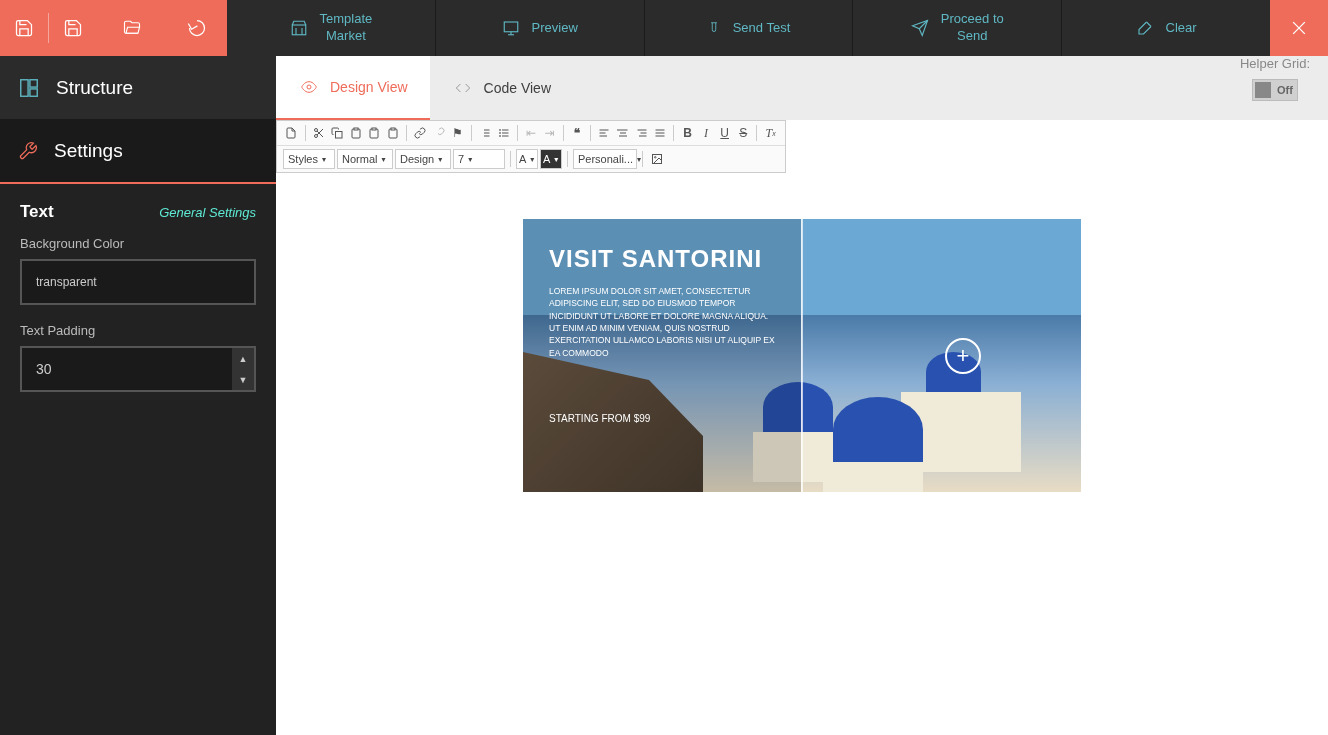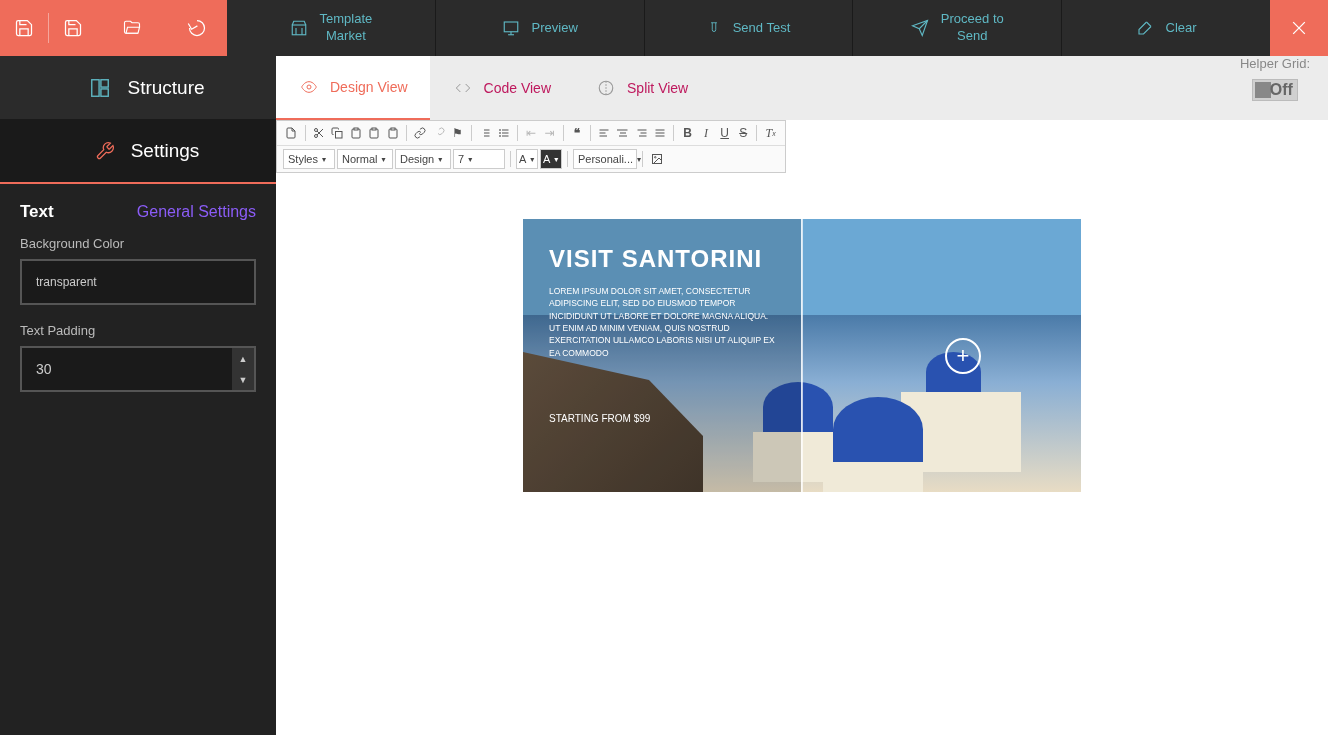--- a/index.html
+++ b/index.html
@@ -10,45 +10,45 @@
 .tb-left { display: flex; background: #ef6c5a; }
 .tb-btn { width: 48px; height: 56px; display: flex; align-items: center; justify-content: center; cursor: pointer; }
 .tb-sep { width: 1px; height: 30px; background: rgba(255,255,255,0.4); align-self: center; }
 .tb-wide { flex: 1; display: flex; }
 .tb-main-btn { flex: 1; height: 56px; display: flex; align-items: center; justify-content: center; gap: 12px; color: #5fb8c4; font-size: 13px; cursor: pointer; border-right: 1px solid #1a1a1a; text-align: center; line-height: 1.3; }
 .tb-main-btn svg { flex-shrink: 0; }
 .tb-close { width: 58px; height: 56px; background: #ef6c5a; display: flex; align-items: center; justify-content: center; cursor: pointer; }
 
 
 .sidebar { position: absolute; left: 0; top: 56px; width: 276px; bottom: 0; background: #222; }
-.side-tab { height: 64px; display: flex; align-items: center; padding-left: 18px; gap: 16px; color: #fff; font-size: 19px; cursor: pointer; border-bottom: 1px solid #1a1a1a; justify-content: center; }
+.side-tab { height: 64px; display: flex; align-items: center; padding-left: 18px; gap: 16px; color: #fff; font-size: 19px; cursor: pointer; border-bottom: 1px solid #1a1a1a; }
 .side-tab.dim { background: #2b2b2b; }
 .side-tab.active { background: #1a1a1a; border-bottom: 2px solid #ef6c5a; }
 .side-tab svg { flex-shrink: 0; }
 .side-panel { padding: 18px 20px; color: #ccc; }
 .panel-head { display: flex; justify-content: space-between; align-items: center; margin-bottom: 14px; }
 .panel-title { color: #fff; font-size: 17px; font-weight: bold; }
-.panel-link { color: #8b5cf6; font-size: 16px; cursor: pointer; }
+.panel-link { color: #5eead4; font-size: 13px; cursor: pointer; font-style: italic; }
 .field-label { color: #bbb; font-size: 13px; margin-bottom: 8px; }
 .field-input { width: 100%; height: 46px; background: #1a1a1a; border: 2px solid #555; color: #ccc; font-size: 12px; padding: 0 14px; margin-bottom: 18px; }
 .spinner-wrap { position: relative; width: 100%; }
 .spinner-input { width: 100%; height: 46px; background: #1a1a1a; border: 2px solid #555; color: #ccc; font-size: 14px; padding: 0 14px; }
 .spinner-btns { position: absolute; right: 2px; top: 2px; bottom: 2px; width: 22px; display: flex; flex-direction: column; }
 .spinner-btn { flex: 1; background: #333; display: flex; align-items: center; justify-content: center; cursor: pointer; font-size: 9px; color: #ccc; }
 
 
 .main { position: absolute; left: 276px; top: 56px; right: 0; bottom: 0; background: #fff; }
 .view-tabs { height: 64px; background: #ececec; display: flex; align-items: stretch; }
-.view-tab { padding: 0 22px; display: flex; align-items: center; gap: 10px; font-size: 14px; color: #be185d; cursor: pointer; }
+.view-tab { padding: 0 22px; display: flex; align-items: center; gap: 10px; font-size: 14px; color: #404040; cursor: pointer; }
 .view-tab.active { background: #fff; color: #ef6c5a; border-bottom: 2px solid #ef6c5a; }
 .view-tab svg { flex-shrink: 0; }
 .helper-grid { margin-left: auto; display: flex; align-items: center; gap: 8px; padding-right: 18px; color: #888; font-size: 13px; flex-direction: column; }
 .toggle { width: 46px; height: 22px; background: #d0d0d0; border: 1px solid #bbb; display: flex; align-items: center; cursor: pointer; position: relative; }
 .toggle-knob { width: 16px; height: 16px; background: #888; margin-left: 2px; }
-.toggle-label { position: absolute; right: 4px; font-size: 16px; font-weight: bold; color: #666; }
+.toggle-label { position: absolute; right: 4px; font-size: 11px; font-weight: bold; color: #666; }
 
 
 .rte-bar { position: absolute; top: 64px; left: 0; width: 510px; background: #fafafa; border: 1px solid #ccc; font-size: 11px; }
 .rte-row { display: flex; align-items: center; padding: 3px 6px; border-bottom: 1px solid #ddd; gap: 2px; }
 .rte-btn { width: 18px; height: 18px; display: flex; align-items: center; justify-content: center; cursor: pointer; color: #555; font-size: 12px; }
 .rte-divider { width: 1px; height: 16px; background: #ccc; margin: 0 3px; }
 .rte-select { height: 20px; font-size: 11px; border: 1px solid #ccc; background: #fff; padding: 0 4px; color: #444; cursor: pointer; display: flex; align-items: center; gap: 4px; }
 .rte-select::after { content: '▾'; font-size: 8px; }
 
 
@@ -195,27 +195,20 @@
         </svg>
       <span>Design View</span>
     </div>
     <div class="view-tab">
       <svg width="22" height="16" viewBox="0 0 24 24" fill="none" stroke="#999" stroke-width="1.5">
           <polyline points="16 18 22 12 16 6"></polyline>
           <polyline points="8 6 2 12 8 18"></polyline>
         </svg>
       <span>Code View</span>
     </div>
-    <div class="view-tab">
-      <svg width="22" height="18" viewBox="0 0 24 24" fill="none" stroke="#999" stroke-width="1.5">
-          <circle cx="12" cy="12" r="9"></circle>
-          <line x1="12" y1="3" x2="12" y2="21" stroke-dasharray="2 2"></line>
-        </svg>
-      <span>Split View</span>
-    </div>
     <div class="helper-grid">
       <span>Helper Grid:</span>
       <div class="toggle">
         <div class="toggle-knob"></div>
         <span class="toggle-label">Off</span>
       </div>
     </div>
   </div>
 
   <div class="rte-bar">

